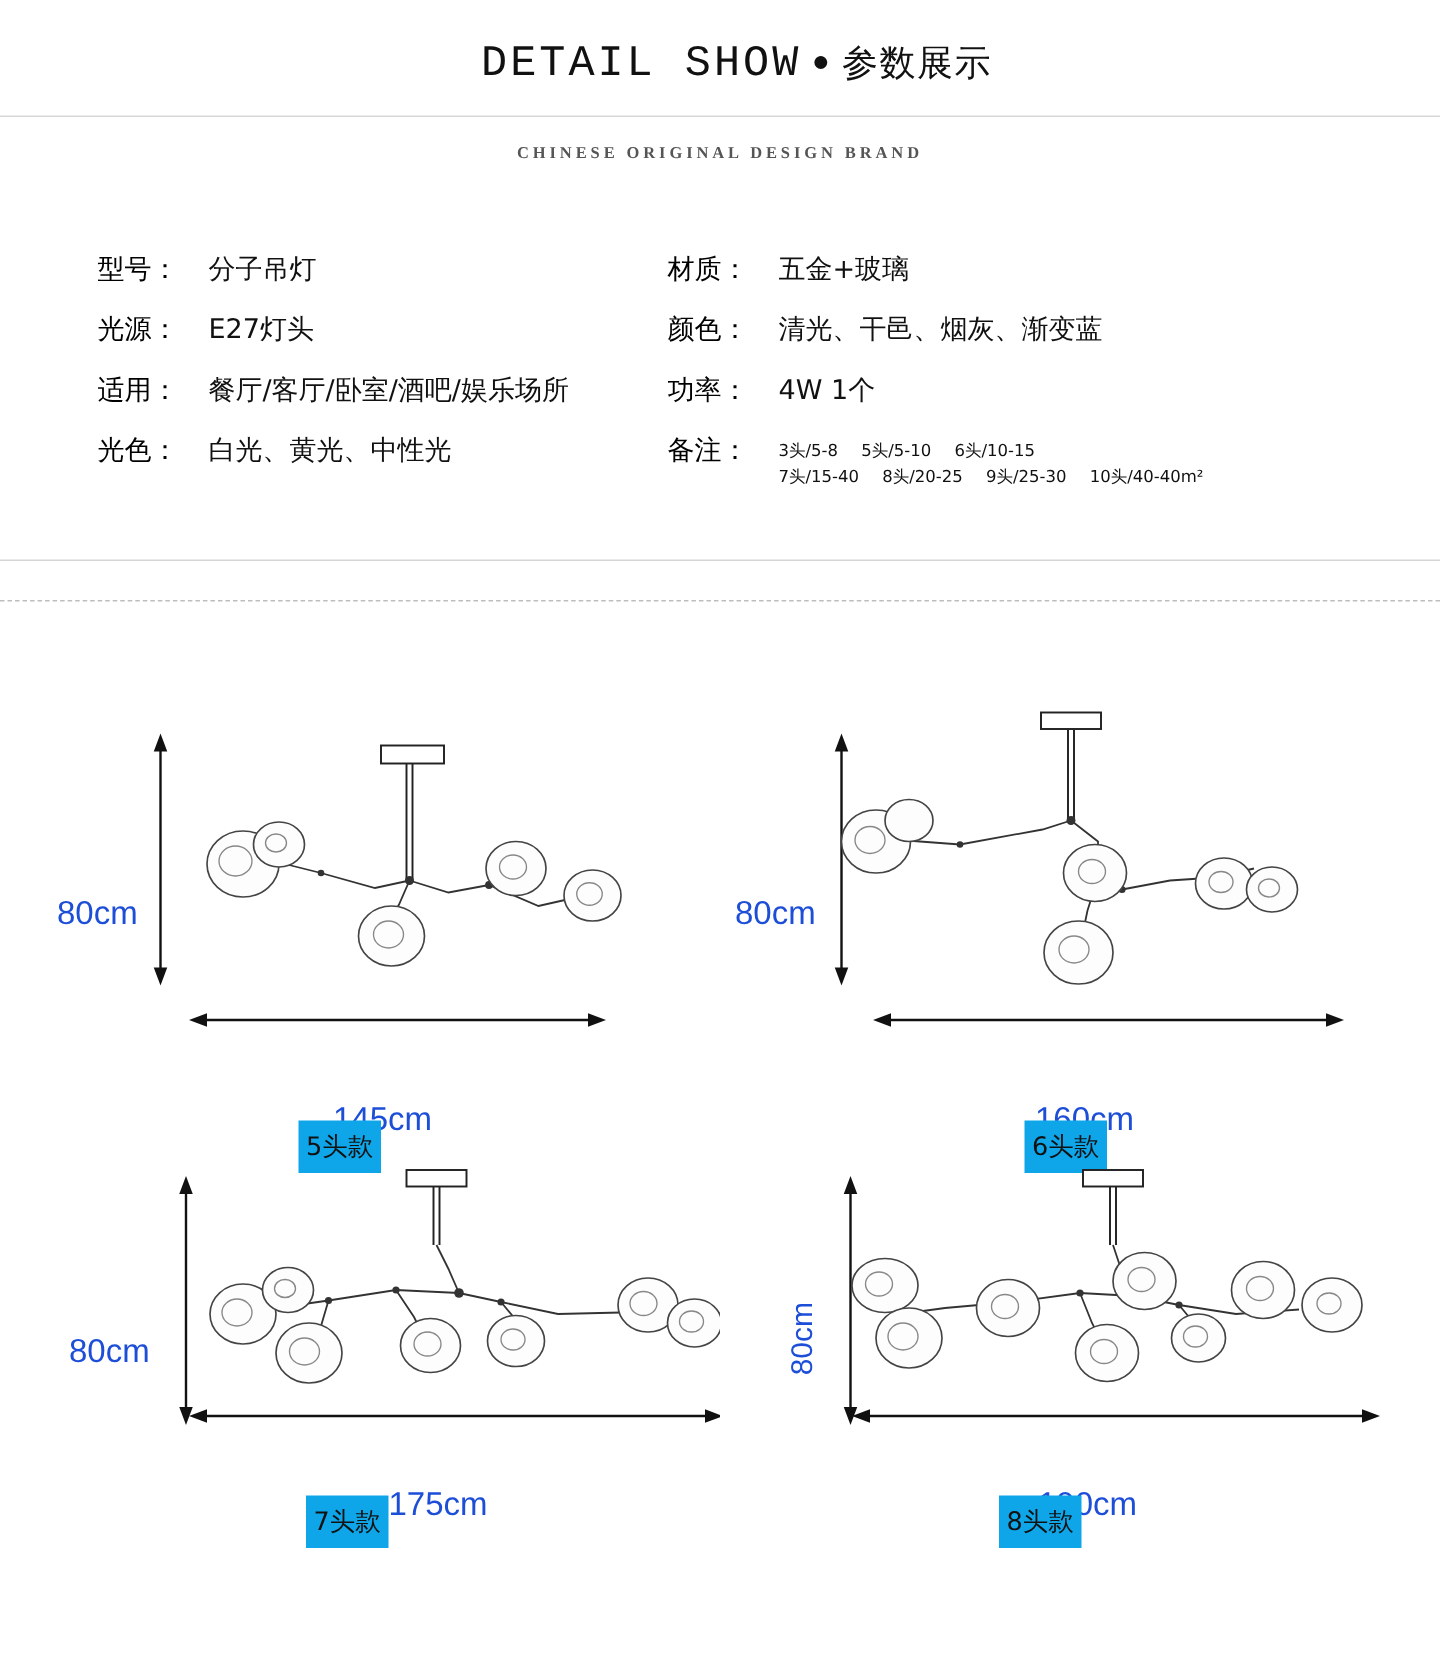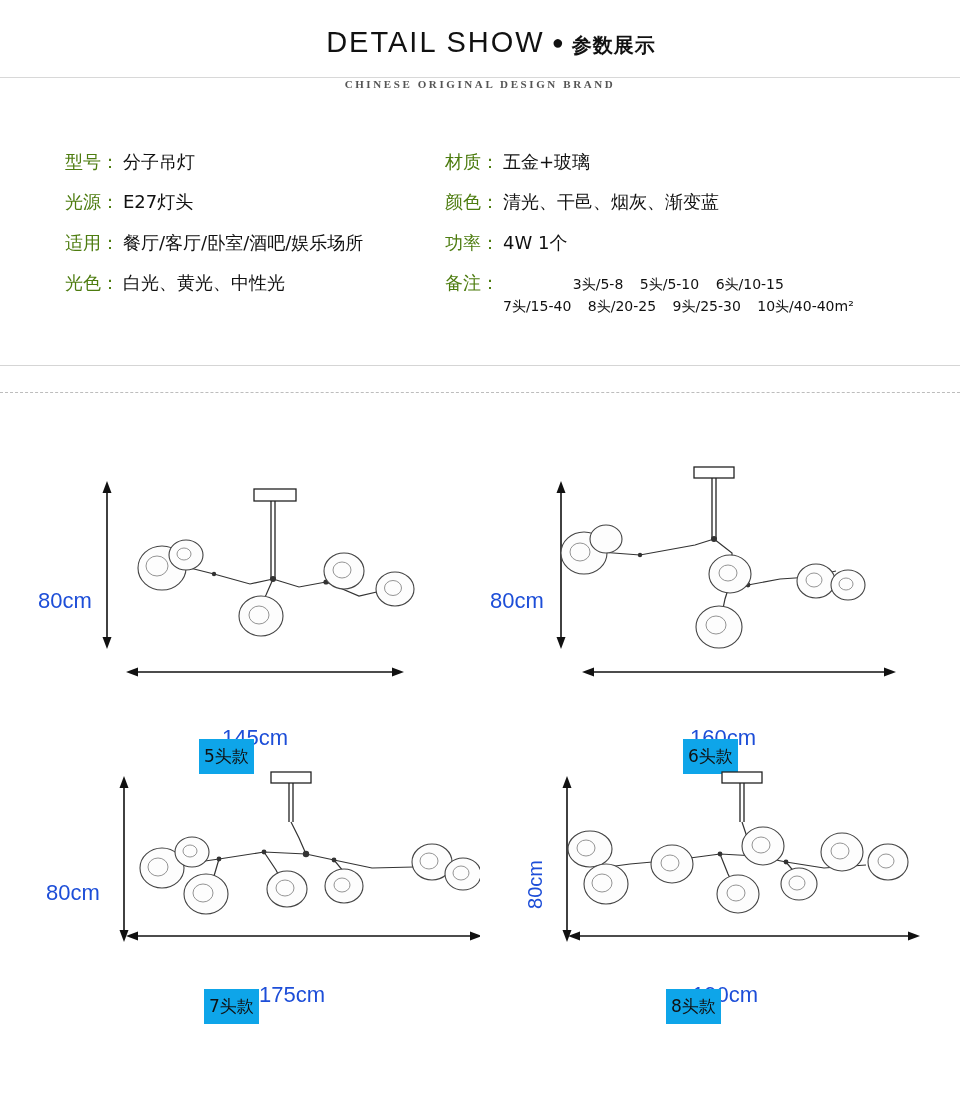--- a/index.html
+++ b/index.html
@@ -26,43 +26,44 @@
     letter-spacing: 1px;
     font-weight: 400;
     color: #111;
     font-family: "Liberation Serif", serif;
     display: flex;
     justify-content: center;
     align-items: baseline;
     gap: 7px;
   }
   .header-title .en {
-    font-family: Liberation Sans, sans-serif;
+    font-family: Liberation Mono, monospace;
     letter-spacing: 2px;
     font-size: 29px;
     margin-left: 22px;
   }
   .header-title .dot {
     font-size: 20px;
     position: relative;
     top: -3px;
   }
   .header-title .cn {
     font-family: "DejaVu Sans", sans-serif;
-    font-size: 20px;
-    font-weight: 700;
+    font-size: 24px;
+    font-weight: 400;
     letter-spacing: 1px;
   }
   .header-rule {
     margin: 18px 0 0 0;
     height: 1px;
     background: #d8d8d8;
     width: 100%;
   }
   .header-sub {
+    margin-top: 18px;
     font-size: 11px;
     letter-spacing: 2.6px;
     color: #555;
     font-family: "Liberation Serif", serif;
     font-weight: 700;
   }
 
   
   .specs {
     margin-top: 60px;
@@ -78,31 +79,30 @@
   .spec-col.right { flex: 1; }
   .spec-row {
     display: flex;
     align-items: flex-start;
     margin-bottom: 17px;
     font-size: 18px;
     line-height: 1.3;
   }
   .spec-label {
     white-space: nowrap;
-    color: #4d7c0f;
+    color: #000000;
   }
   .spec-value {
     color: #111;
-    margin-left: 4px;
+    margin-left: 20px;
   }
   .spec-value.small {
-    font-size: 14px;
+    font-size: 11px;
     line-height: 1.55;
     padding-top: 3px;
-    text-align: center;
   }
   .spec-value .seg { margin-right: 12px; white-space: nowrap; }
 
   .divider-solid {
     margin: 30px 0 0 0;
     height: 1px;
     background: #d5d5d5;
   }
   .divider-dashed {
     margin-top: 26px;

